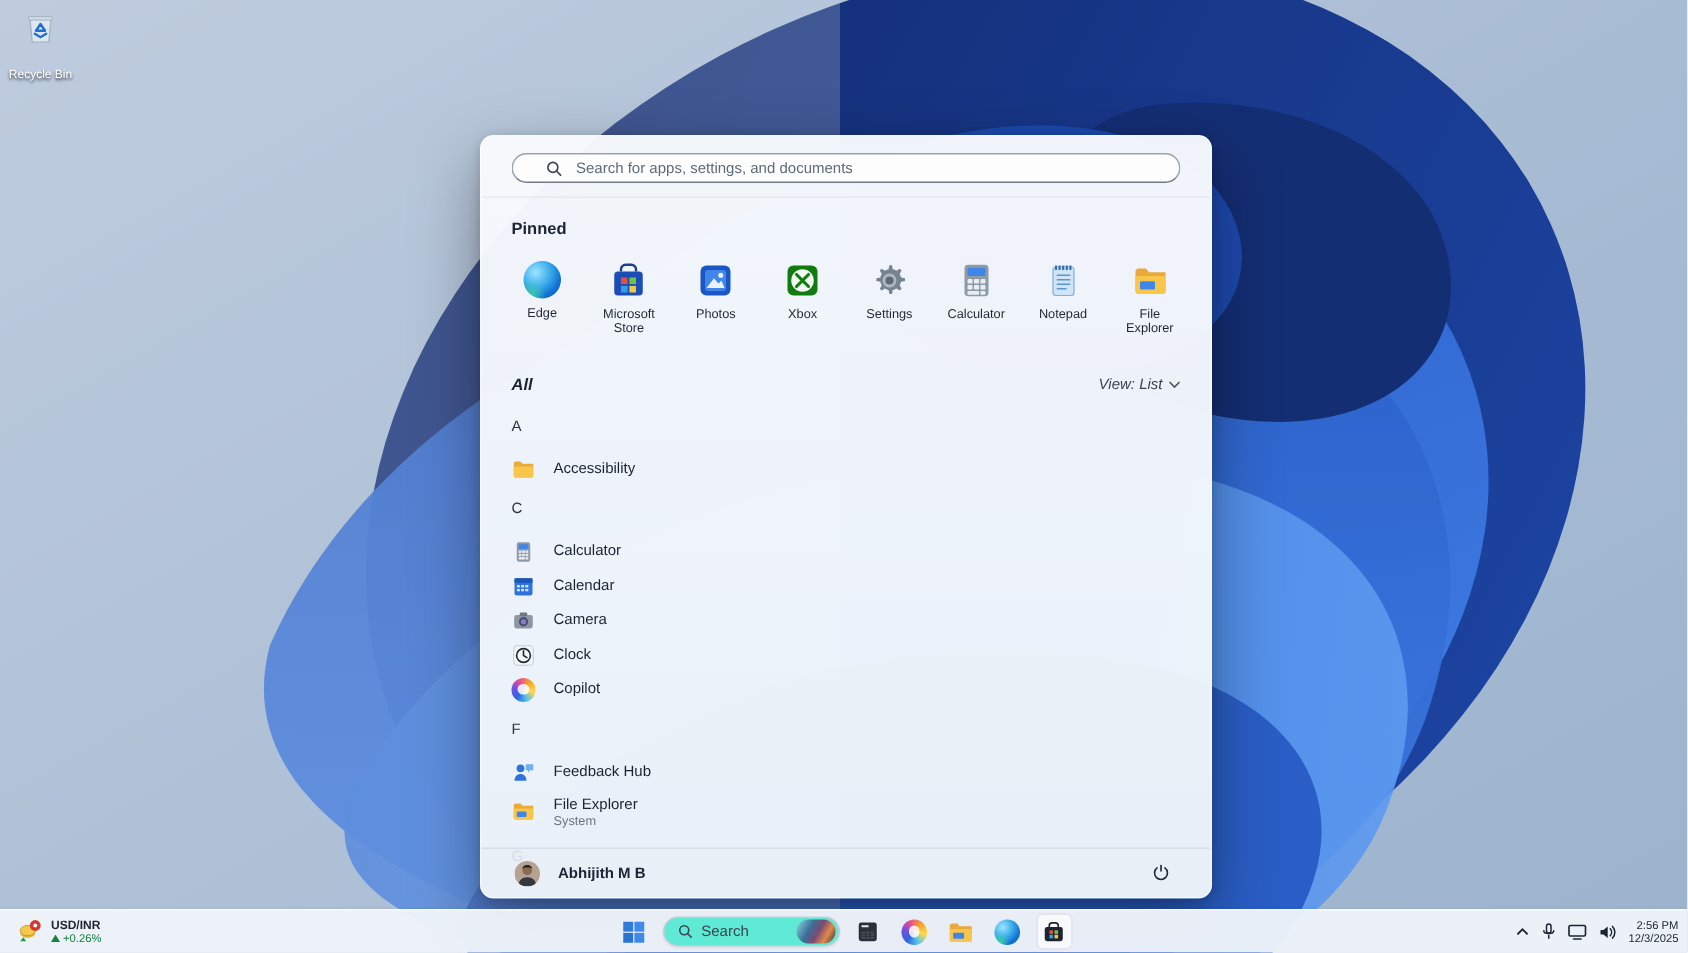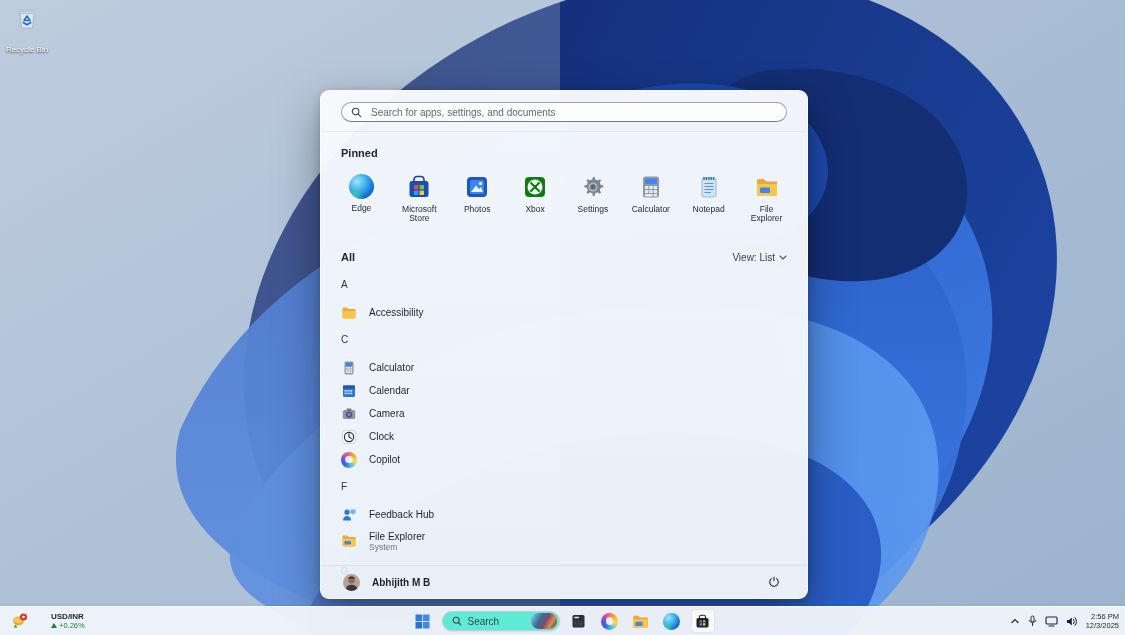--- a/index.html
+++ b/index.html
@@ -17,31 +17,31 @@
     text-shadow:0 1px 2px rgba(0,0,0,.8);text-align:center;line-height:9px;}
   
   .start-menu{position:absolute;left:320px;top:90px;width:488px;height:509px;z-index:5;
     border-radius:9px;background:linear-gradient(180deg,rgba(248,250,253,.97),rgba(238,243,249,.97));
     border:1px solid rgba(255,255,255,.55);
     box-shadow:0 18px 45px rgba(0,0,0,.38), 0 2px 8px rgba(0,0,0,.18);
     box-sizing:border-box;overflow:hidden;}
   .sm-search-wrap{padding:11px 20px 9px 20px;border-bottom:1px solid rgba(0,0,0,.05);}
   .sm-search{height:20px;border-radius:11px;background:#fdfdfe;
     border:1px solid #99a3ae;border-bottom-color:#707b87;
-    display:flex;align-items:center;padding:0 9px;gap:7px;box-sizing:border-box;}
+    display:flex;align-items:center;padding:0 22px;gap:7px;box-sizing:border-box;}
   .sm-search input{border:none;outline:none;background:transparent;flex:1;
     font-size:10px;color:#33404d;font-family:inherit;}
   .sm-search input::placeholder{color:#5e6b78;}
   .sm-body{padding:0 20px;position:relative;height:436px;}
   .sm-title{font-size:11px;font-weight:700;color:#1b2330;margin-top:15px;}
   .pinned-grid{display:grid;grid-template-columns:repeat(8,1fr);margin-top:10px;gap:17px;}
   .pin-tile{display:flex;flex-direction:column;align-items:center;gap:5px;
     padding:5px 0 6px 0;border-radius:4px;cursor:default;}
   .pin-tile .plabel{font-size:8.5px;color:#1f2733;text-align:center;line-height:9px;}
-  .all-row{display:flex;justify-content:space-between;align-items:center;margin-top:22px;}
+  .all-row{display:flex;justify-content:space-between;align-items:flex-start;margin-top:22px;font-style:italic;}
   .view-btn{font-size:10px;color:#3a4350;display:flex;align-items:center;gap:4px;margin-left:21px;}
   .letter-head{font-size:10px;color:#2c3542;height:16px;display:flex;align-items:center;}
   .letter-head.first{margin-top:13px;}
   .app-row{display:flex;align-items:center;gap:12px;height:23px;border-radius:4px;}
   .app-row .alabel{font-size:10px;color:#1b2430;line-height:11px;}
   .app-row .asub{font-size:8.5px;color:#6a7480;line-height:10px;}
   .app-row.two{height:30px;}
   .gap-s{height:7px;}
   .gap-m{height:9px;}
   
@@ -51,21 +51,21 @@
   .user-chip{display:flex;align-items:center;gap:12px;}
   .avatar{width:17px;height:17px;border-radius:50%;overflow:hidden;flex:none;}
   .user-name{font-size:10px;color:#1b2430;font-weight:bold;}
   .power-btn{margin-left:auto;width:22px;height:22px;border-radius:4px;
     display:flex;align-items:center;justify-content:center;}
   
   .taskbar{position:absolute;left:0;right:0;bottom:0;height:28px;z-index:6;
     background:rgba(238,243,249,.97);border-top:1px solid rgba(255,255,255,.65);
     box-shadow:0 -1px 2px rgba(0,0,0,.05);}
   .tb-widget{position:absolute;left:6px;top:2px;height:24px;display:flex;align-items:center;
-    gap:22px;padding:0 5px;border-radius:4px;}
+    gap:5px;padding:0 5px;border-radius:4px;}
   .tb-widget .w-lines{display:flex;flex-direction:column;justify-content:center;}
   .tb-widget .w-pair{font-size:8px;font-weight:700;color:#1c2430;line-height:9px;}
   .tb-widget .w-change{font-size:7.5px;color:#15843e;line-height:9px;display:flex;align-items:center;gap:2px;}
   .tb-center{position:absolute;left:50%;top:2px;transform:translateX(-50%);
     display:flex;align-items:center;gap:7px;height:24px;}
   .tb-btn{width:24px;height:24px;border-radius:4px;display:flex;align-items:center;justify-content:center;}
   .tb-btn.active{background:rgba(255,255,255,.65);border:1px solid rgba(0,0,0,.08);box-sizing:border-box;}
   .tb-search{height:20px;border-radius:10px;background:#5eead4;border:1px solid #c6ccd4;
     box-shadow:0 1px 2px rgba(0,0,0,.08);display:flex;align-items:center;gap:6px;
     padding:0 2px 0 9px;width:118px;box-sizing:border-box;}

